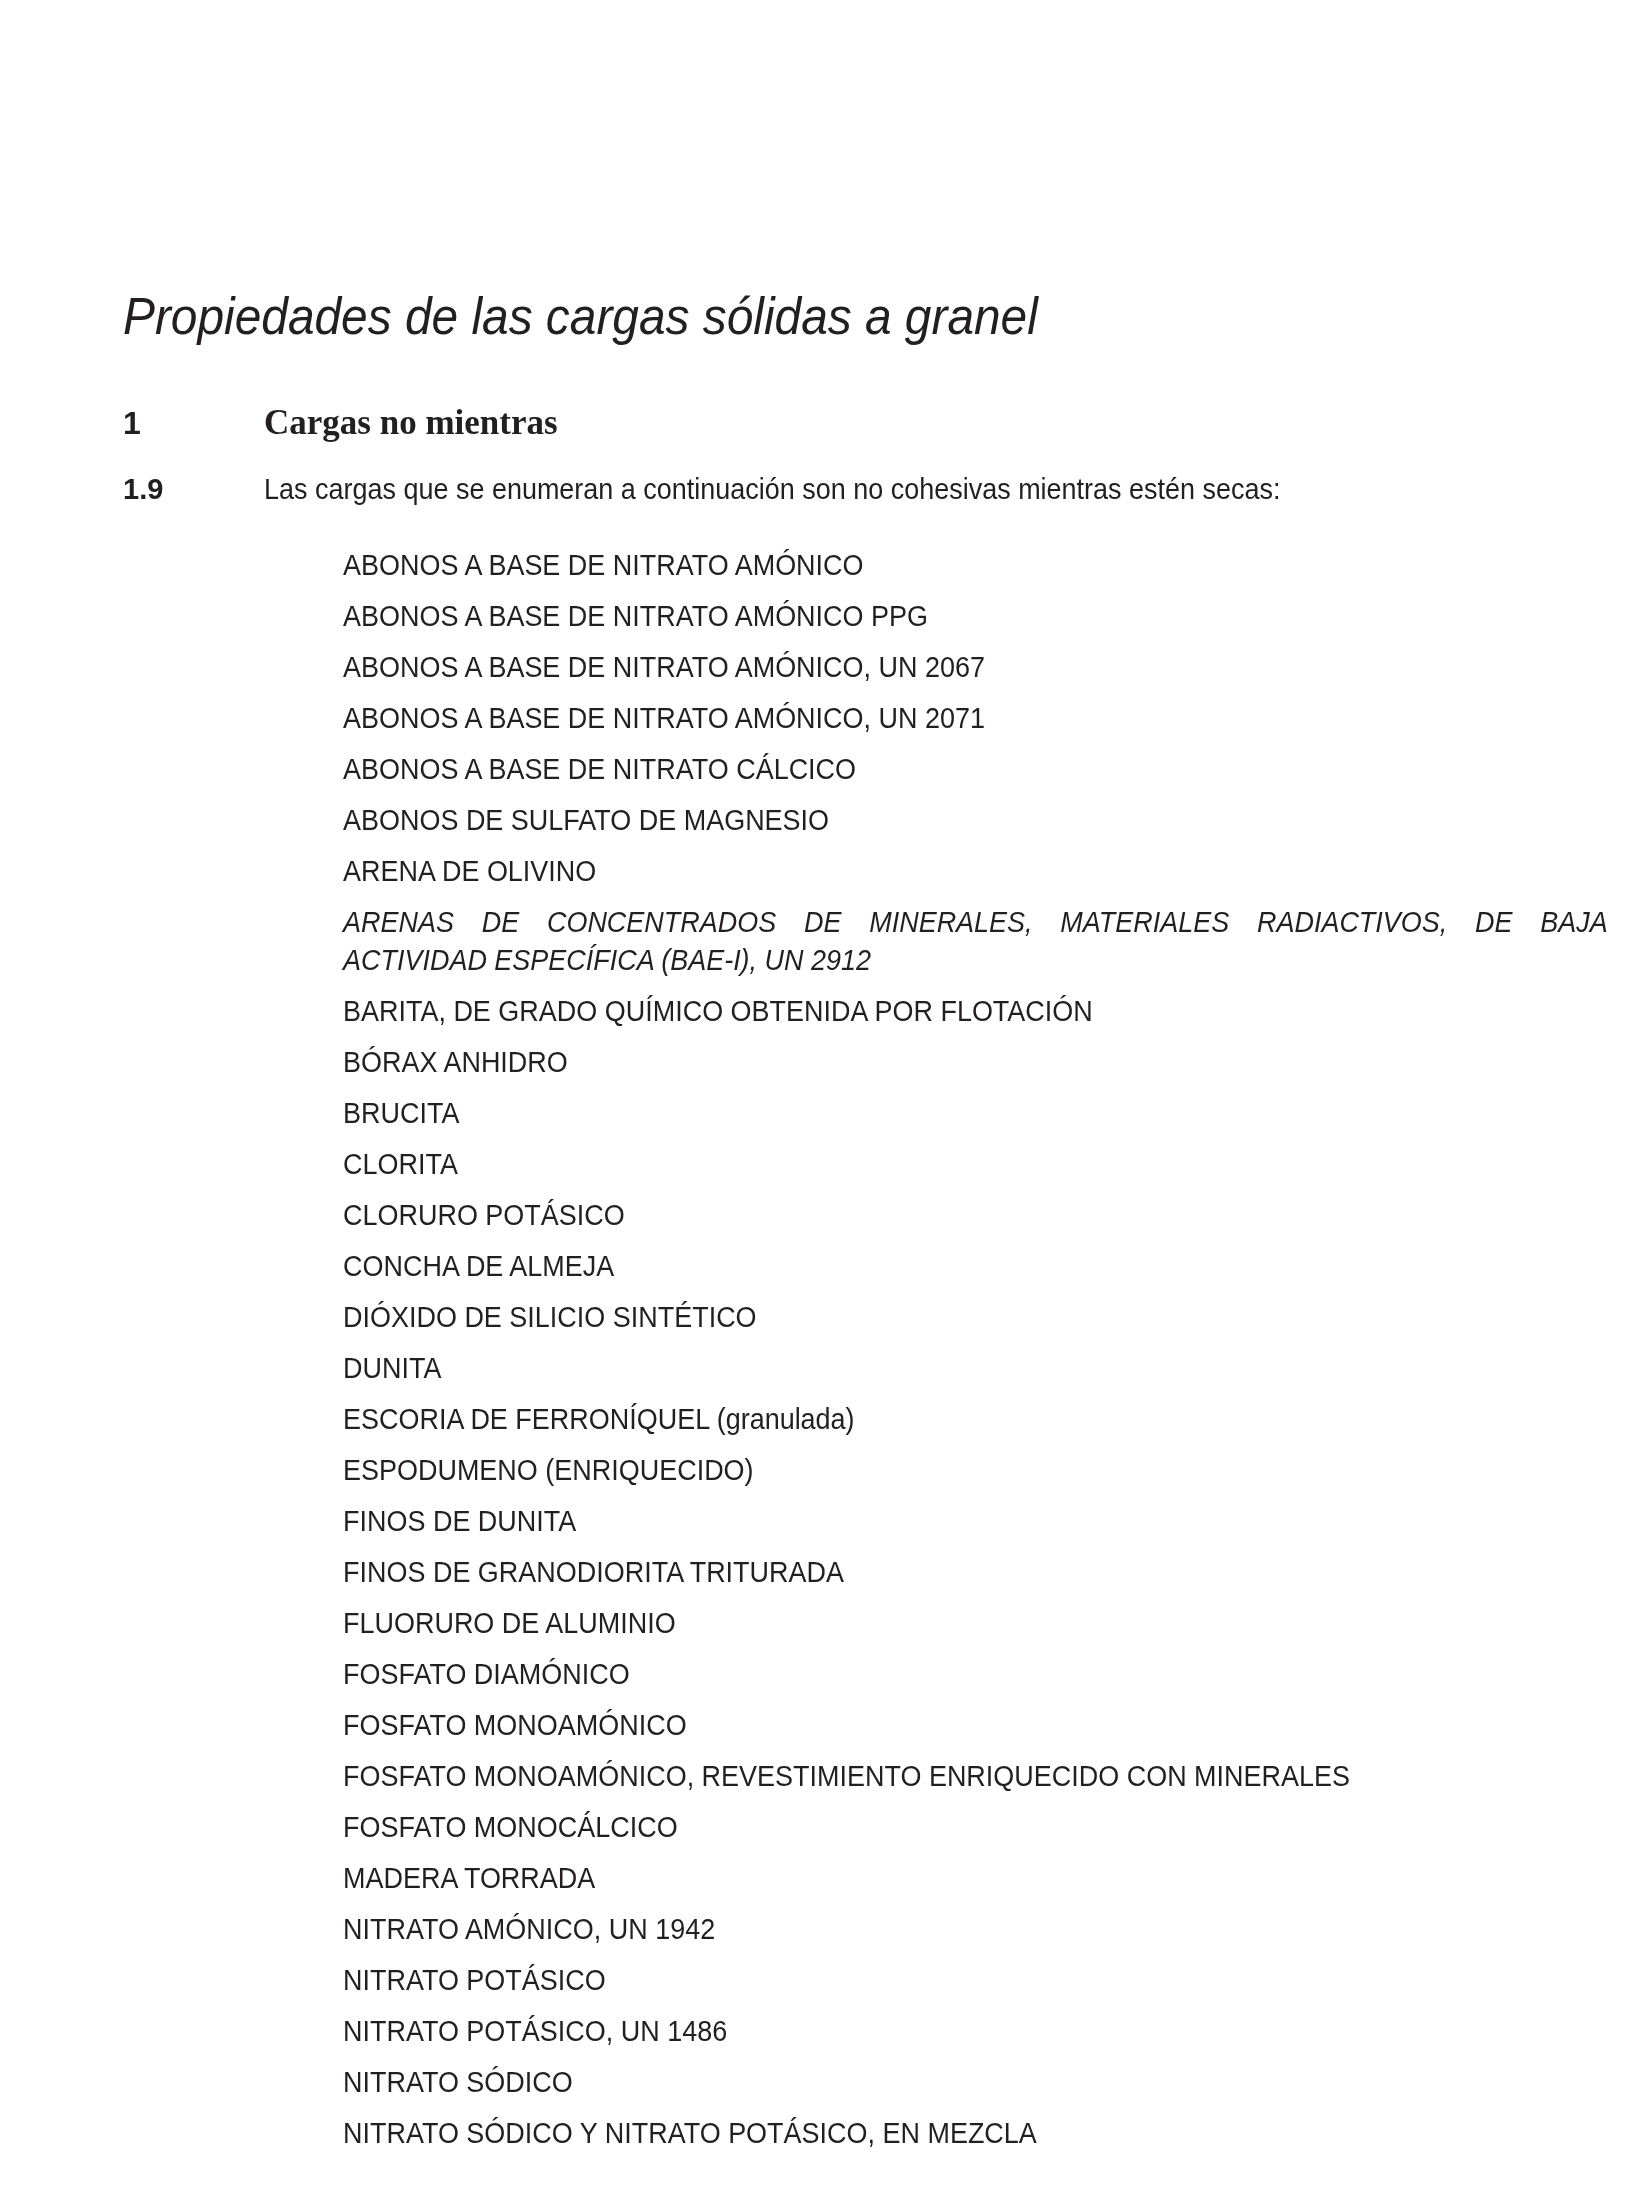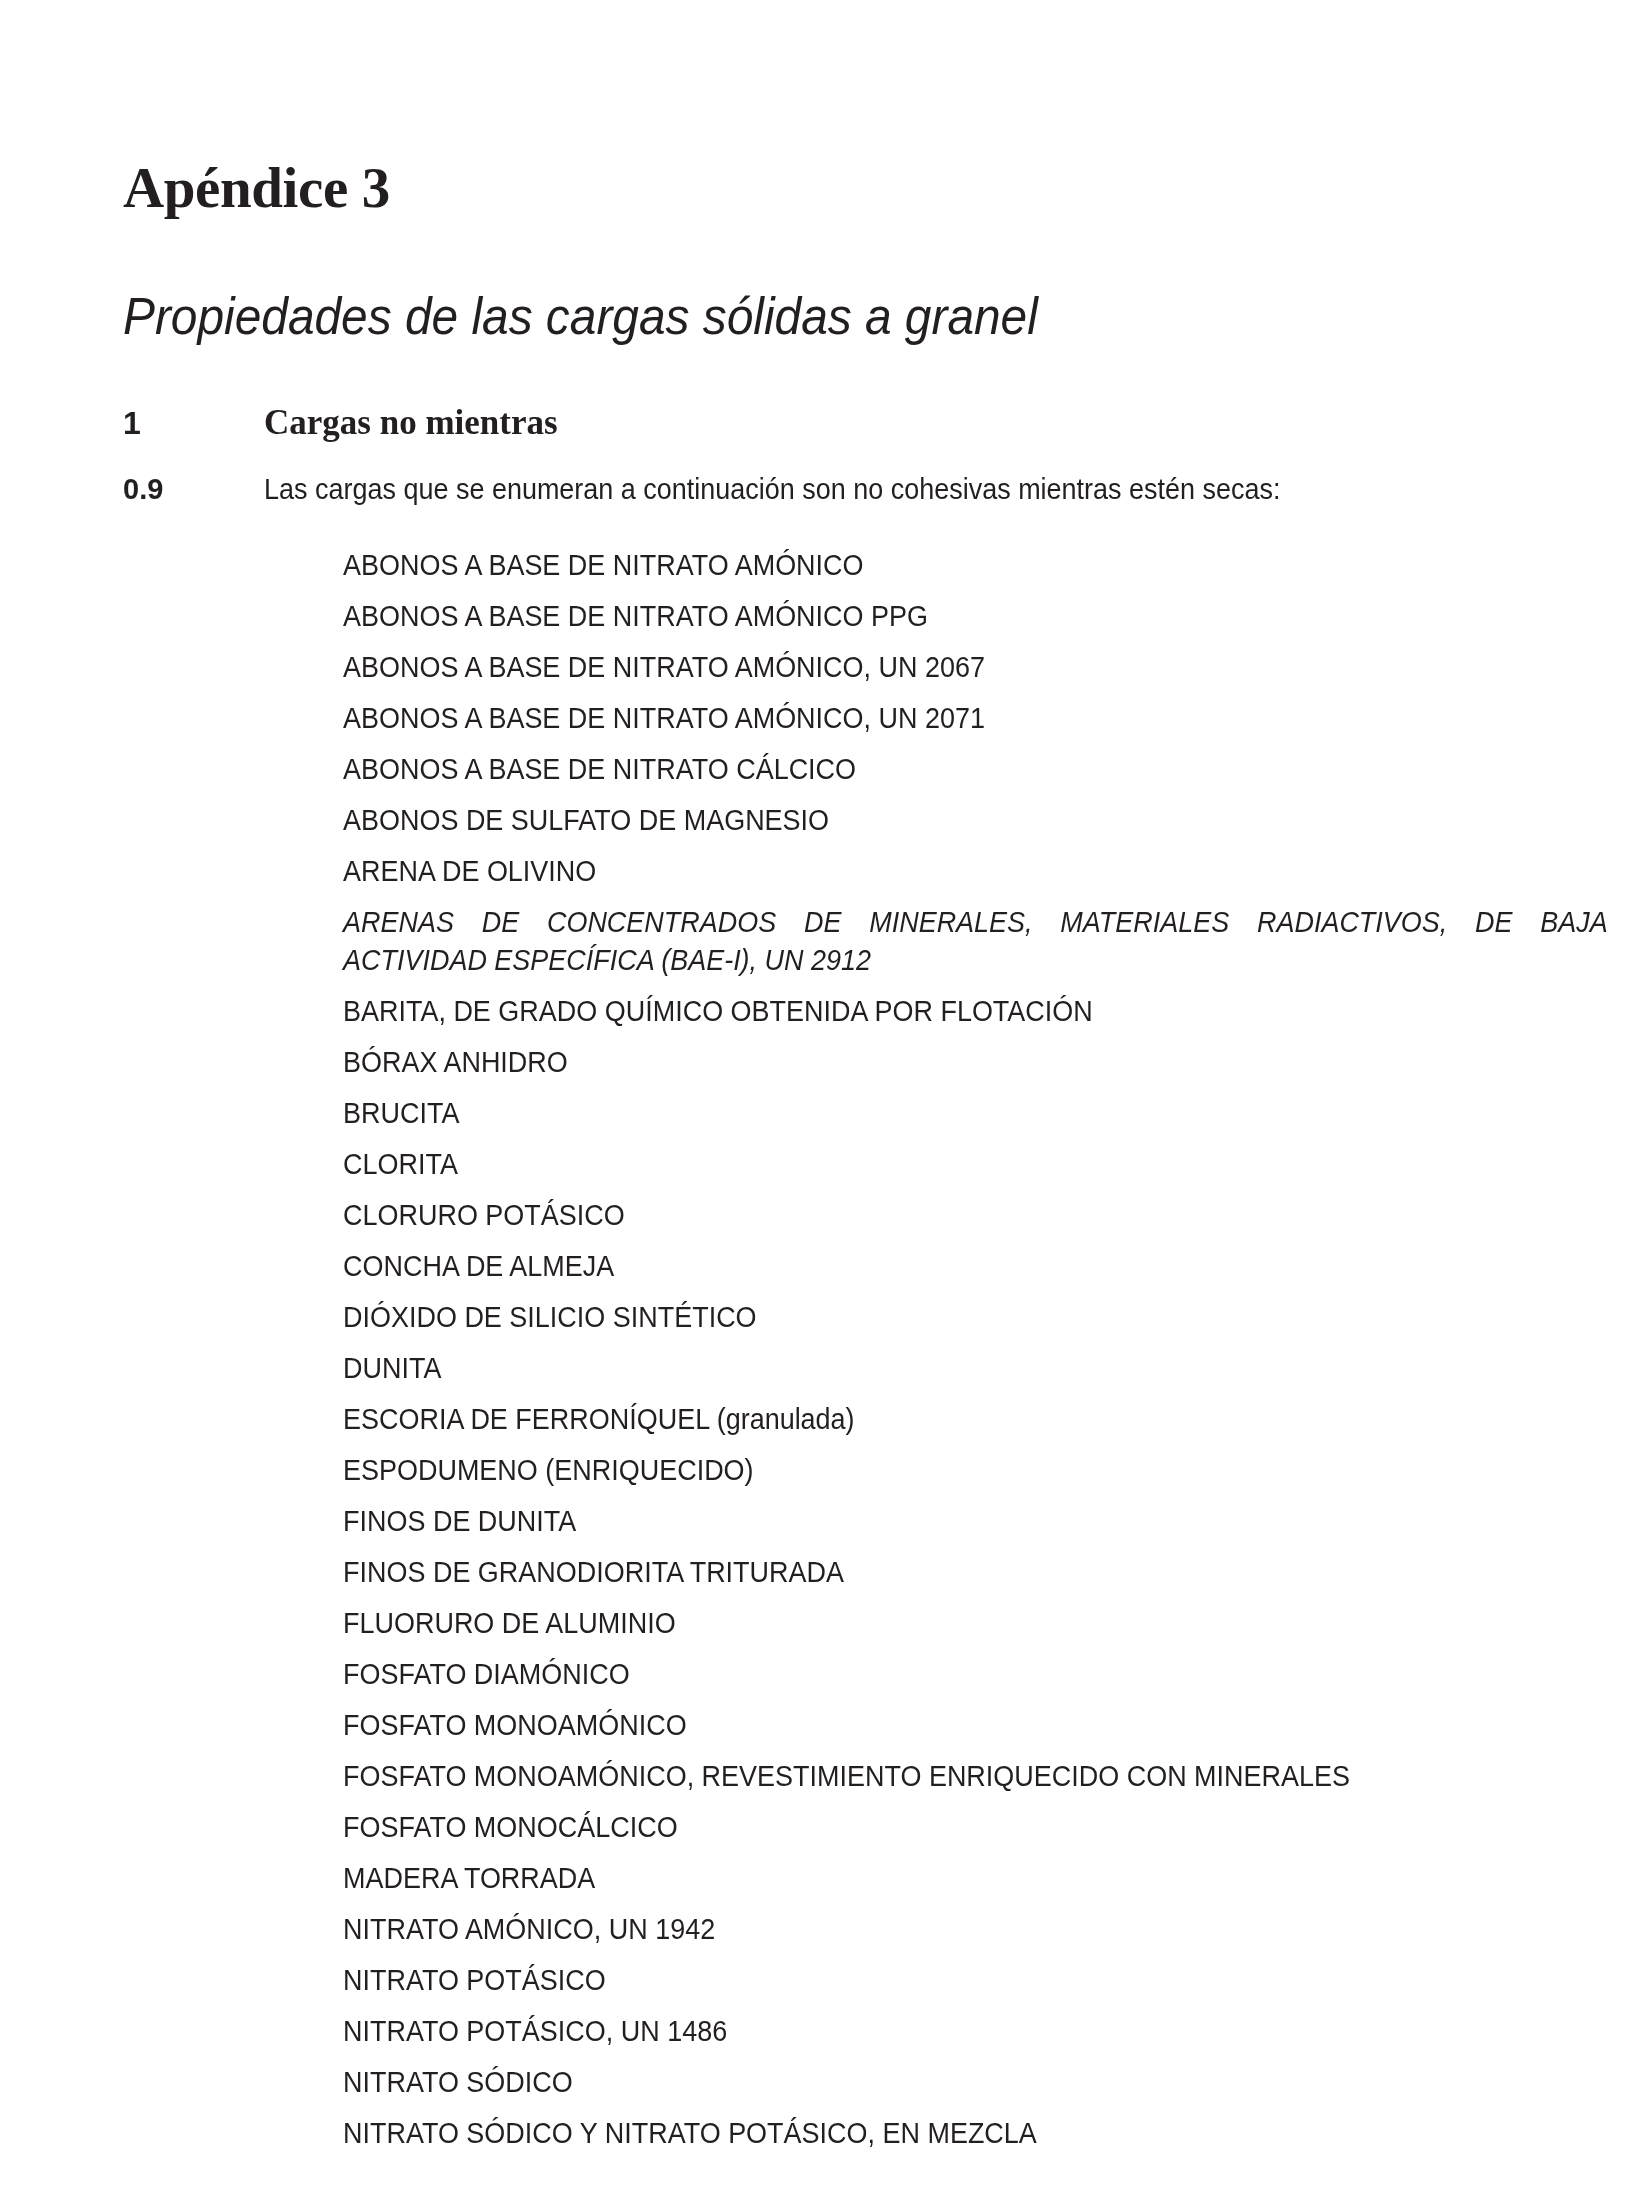--- a/index.html
+++ b/index.html
@@ -113,30 +113,29 @@
     }
     .qualifier {
       font-size: 29px;
     }
   </style>
 </head>
 <body>
 
 <div class="page">
 
-  <h1 class="appendix-title">Apéndice 3</h1>
   <h2 class="appendix-subtitle">Propiedades de las cargas sólidas a granel</h2>
 
   <div class="section-row row-h1">
     <span class="section-num">1</span>
     <span class="section-heading">Cargas no mientras</span>
   </div>
 
   <div class="section-row row-p11">
-    <span class="section-num">0.9</span>
+    <span class="section-num">1.9</span>
     <span class="intro-text">Las cargas que se enumeran a continuación son no cohesivas mientras estén secas:</span>
   </div>
 
   <ul class="cargo-list">
     <li class="cargo-item">ABONOS A BASE DE NITRATO AMÓNICO</li>
     <li class="cargo-item">ABONOS A BASE DE NITRATO AMÓNICO PPG</li>
     <li class="cargo-item">ABONOS A BASE DE NITRATO AMÓNICO, UN 2067</li>
     <li class="cargo-item">ABONOS A BASE DE NITRATO AMÓNICO, UN 2071</li>
     <li class="cargo-item">ABONOS A BASE DE NITRATO CÁLCICO</li>
     <li class="cargo-item">ABONOS DE SULFATO DE MAGNESIO</li>

